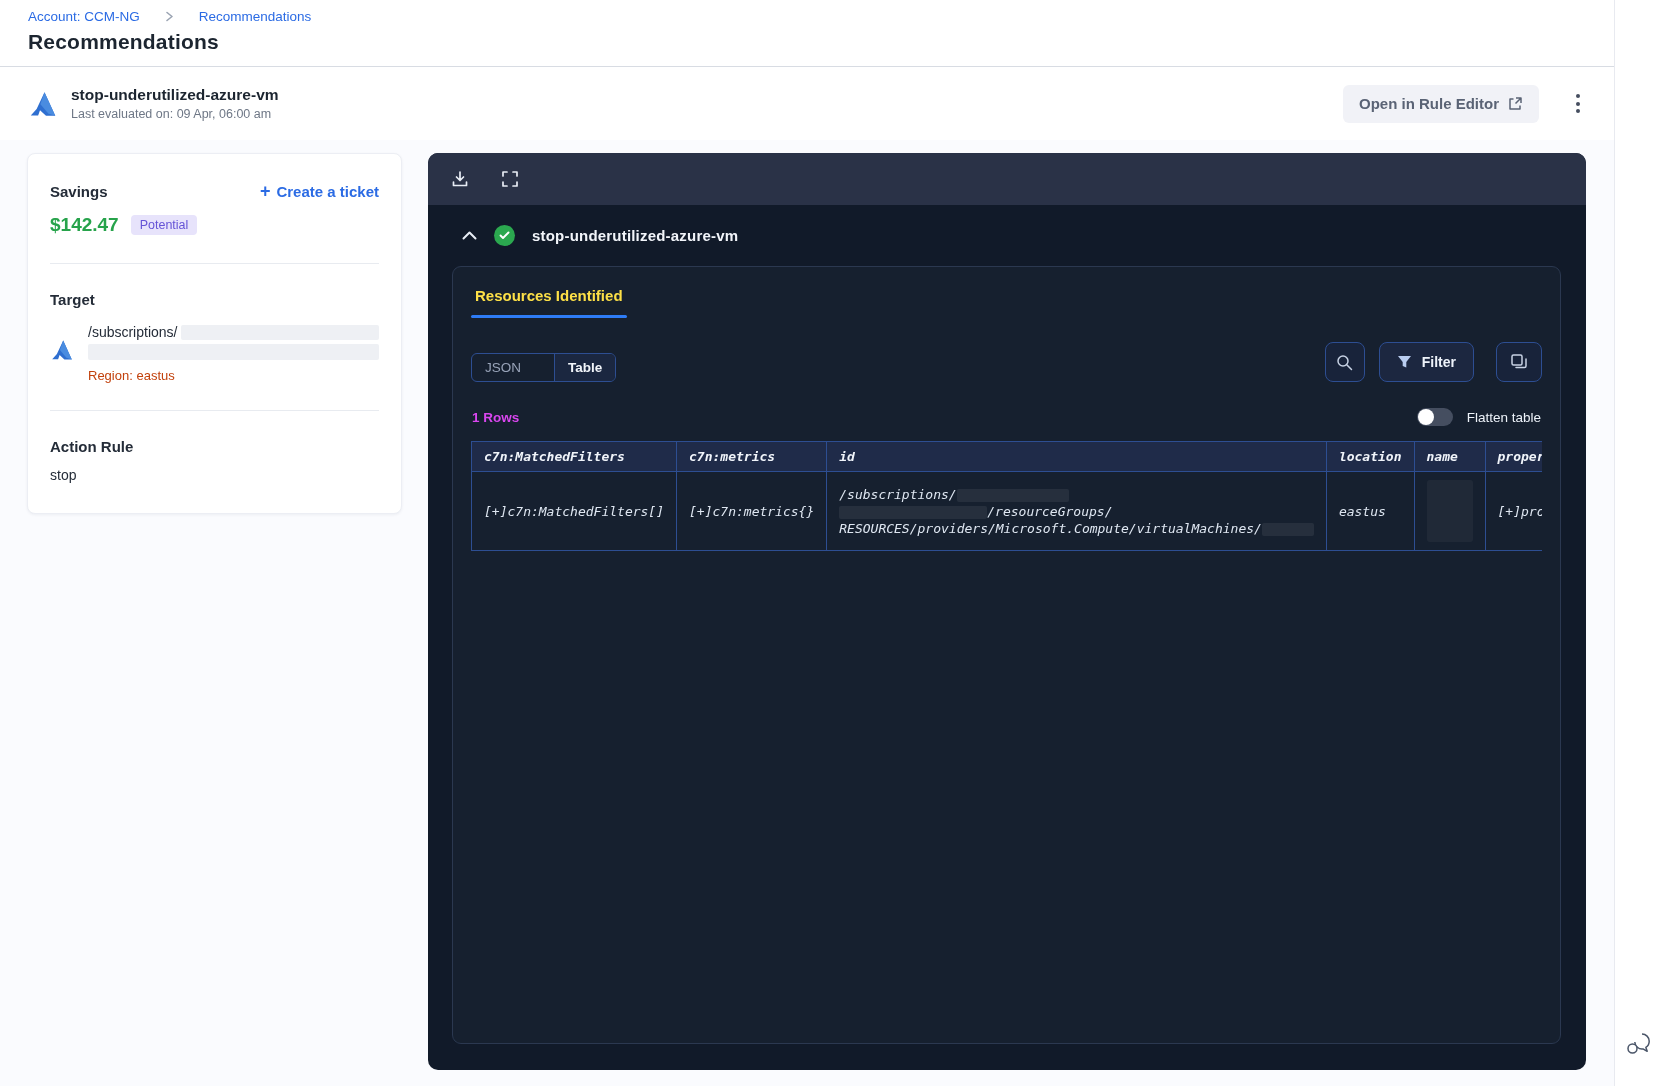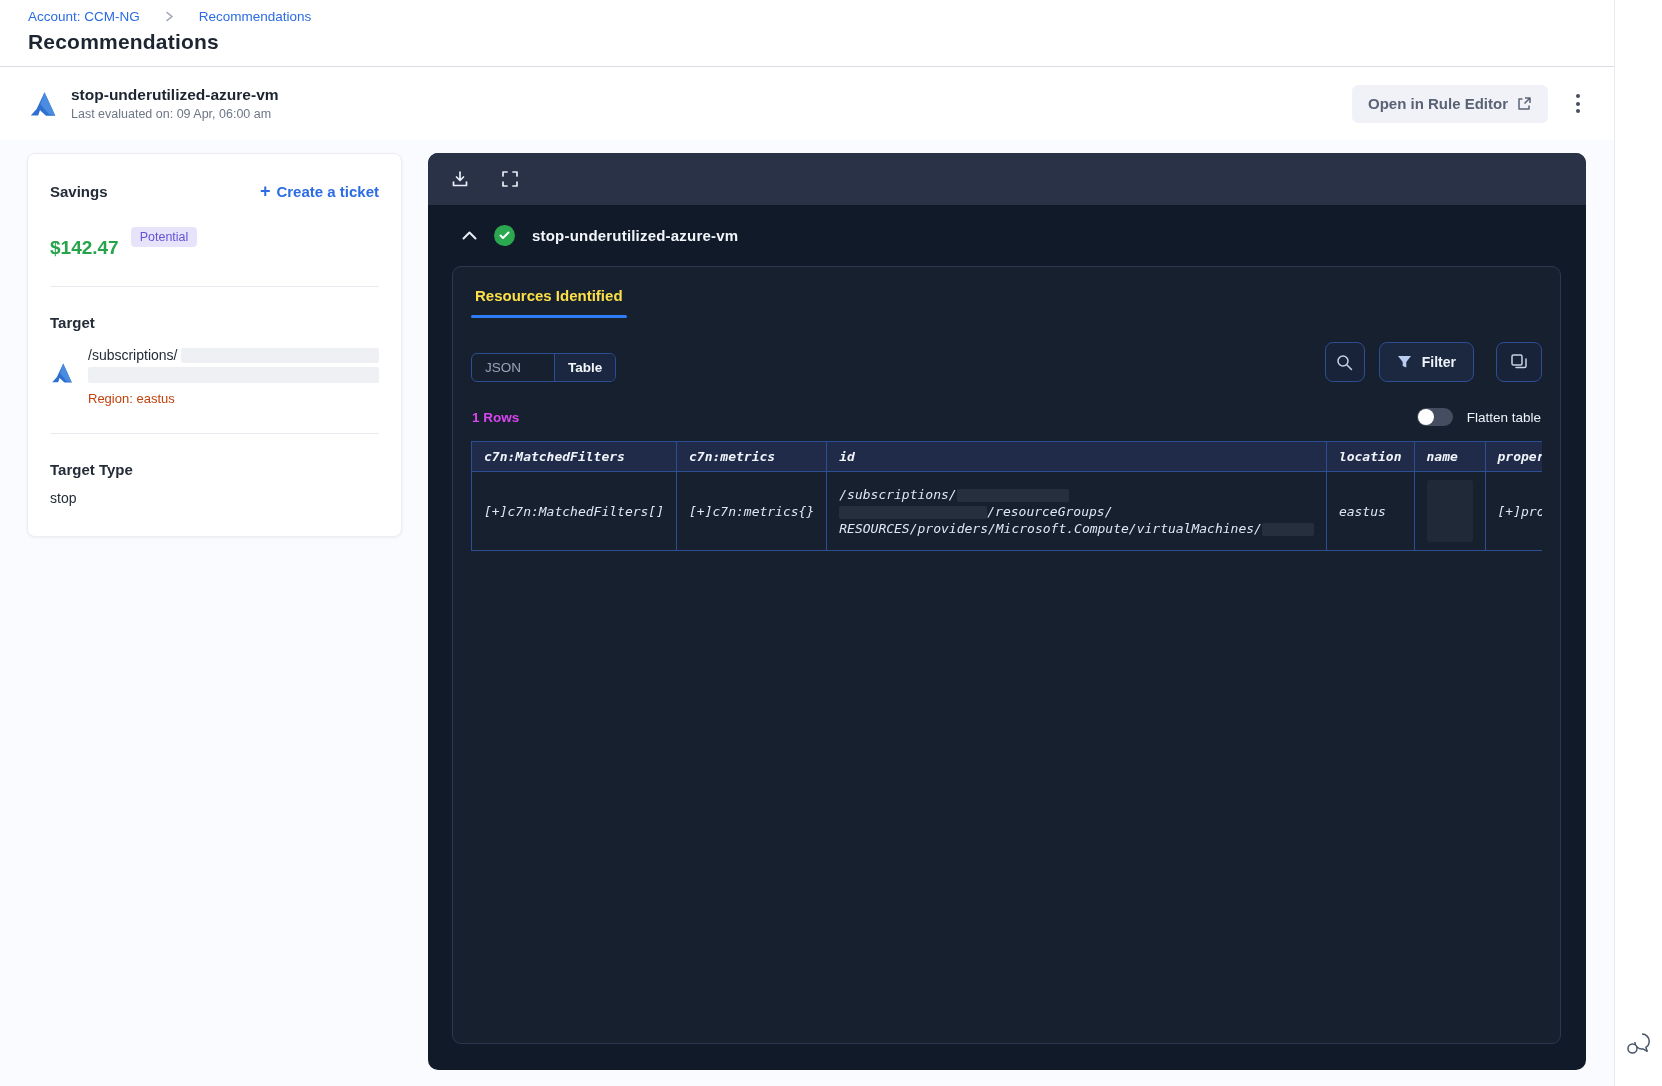--- a/index.html
+++ b/index.html
@@ -28,21 +28,21 @@
   .crumb-link { color:#2b6be4; cursor:pointer; text-decoration:none; }
   .crumb-sep { color:#9aa3b2; display:flex; align-items:center; }
   .page-title { font-size:21px; font-weight:700; color:#1c2530; margin-top:6px; letter-spacing:.2px; }
 
   
   .rec-header { background:#ffffff; display:flex; align-items:center; padding:14px 28px; height:77px; }
   .rec-header-left { display:flex; align-items:center; gap:13px; }
   .azure-logo { width:30px; height:30px; }
   .rec-title { font-size:15.5px; font-weight:700; color:#1c2530; }
   .rec-subtitle { font-size:12.5px; color:#6e7786; margin-top:3px; }
-  .rec-header-right { margin-left:auto; display:flex; align-items:center; gap:22px; }
+  .rec-header-right { margin-left:auto; display:flex; align-items:center; gap:31px; }
   .rule-editor-btn {
     background:#f1f2f7; border:none; border-radius:6px; height:38px; padding:0 16px;
     font-family:inherit; font-size:15px; font-weight:700; color:#5a6375;
     display:flex; align-items:center; gap:9px; cursor:pointer;
   }
   .kebab { display:flex; flex-direction:column; gap:3.5px; padding:6px; cursor:pointer; }
   .kebab i { width:4px; height:4px; border-radius:50%; background:#454d5f; display:block; }
 
   
   .main { flex:1; display:flex; align-items:flex-start; gap:26px; padding:13px 28px 16px 27px; }
@@ -50,21 +50,21 @@
   
   .savings-card {
     width:375px; background:#ffffff; border:1px solid #eceef4; border-radius:8px;
     box-shadow:0 1px 3px rgba(25,35,60,.06); padding:28px 22px 30px 22px;
   }
   .card-row { display:flex; align-items:center; justify-content:space-between; }
   .card-h { font-size:15px; font-weight:700; color:#242c38; }
   .create-ticket { color:#2b6be4; font-size:15px; font-weight:700; display:flex; align-items:center; gap:6px; cursor:pointer; }
   .plus-glyph { font-size:18px; font-weight:700; line-height:1; }
   .savings-amount-row { display:flex; align-items:center; gap:12px; margin-top:14px; }
-  .savings-amount { font-size:19px; font-weight:700; color:#27a34b;margin-top:23px; }
+  .savings-amount { font-size:19px; font-weight:700; color:#27a34b; }
   .badge-potential {
     background:#e7e3fb; color:#6553d6; font-size:12.5px; font-weight:500;
     padding:3px 9px; border-radius:4px;
   }
   .card-divider { border:none; border-top:1px solid #e8ebf0; margin:27px 0; }
   .target-row { display:flex; gap:14px; margin-top:16px; align-items:flex-start; }
   .azure-small { width:24px; height:24px; margin-top:14px; flex:none; }
   .target-info { flex:1; min-width:0; }
   .target-path { font-size:14px; color:#242c38; display:flex; align-items:center; gap:2px; }
   .redact-strip { background:#eef0f4; border-radius:2px; display:inline-block; height:15px; }
@@ -215,21 +215,21 @@
           <div class="target-info">
             <div class="target-path">
               <span>/subscriptions/</span>
               <span class="redact-strip target-redact-1"></span>
             </div>
             <span class="redact-strip target-redact-2"></span>
             <div class="target-region">Region: eastus</div>
           </div>
         </div>
         <hr class="card-divider">
-        <div class="card-h">Target Type</div>
+        <div class="card-h">Action Rule</div>
         <div class="action-type-value">stop</div>
       </div>
 
       <div class="viewer-panel">
         <div class="viewer-toolbar">
           <div class="tool-icon">
             <svg width="18" height="18" viewBox="0 0 18 18">
               <path d="M9 2 V10 M5.5 7 L9 10.5 L12.5 7" fill="none" stroke="#e8edf5" stroke-width="1.7" stroke-linecap="round" stroke-linejoin="round"></path>
               <path d="M2.5 12 V15.5 H15.5 V12" fill="none" stroke="#e8edf5" stroke-width="1.7" stroke-linecap="round" stroke-linejoin="round"></path>
             </svg>

